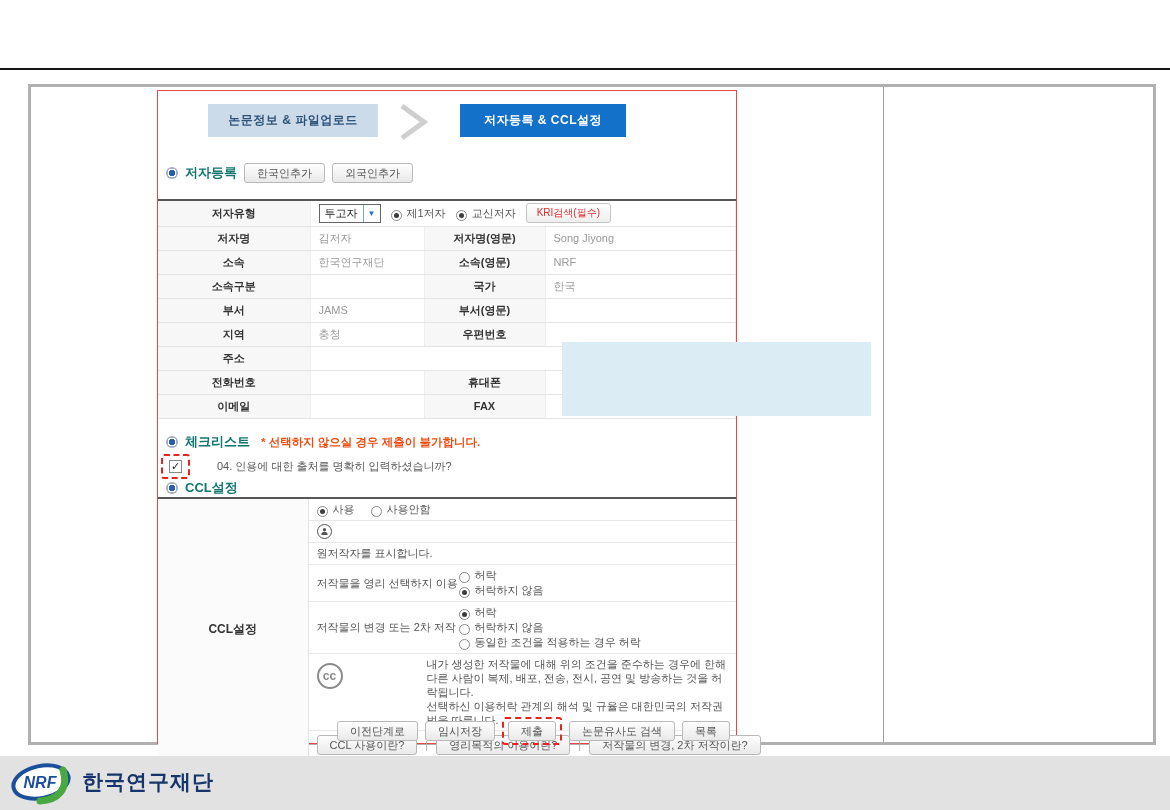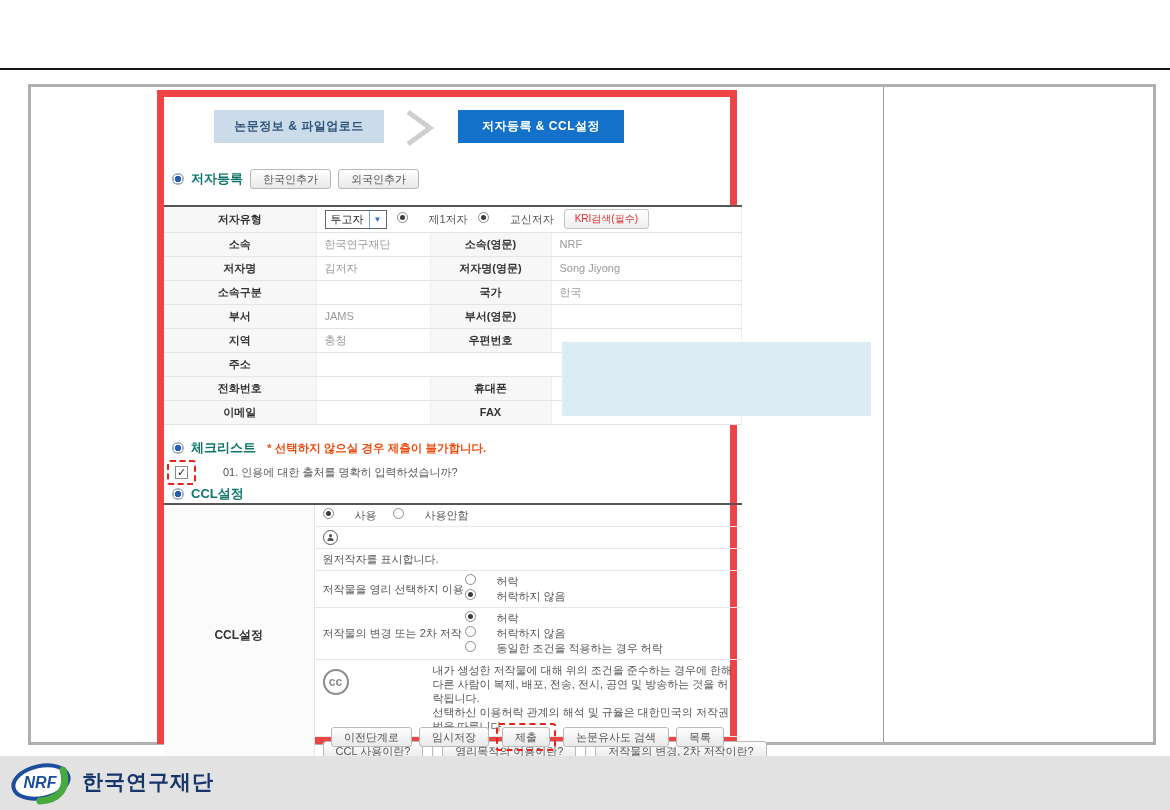--- a/index.html
+++ b/index.html
@@ -9,28 +9,28 @@
   
   .top-rule { position:absolute; left:0; top:68px; width:1170px; height:2px; background:#161616; }
 
   
   .outer-box { position:absolute; left:28px; top:84px; width:1128px; height:661px;
                border:3px solid #b0b0b0; background:#fff; }
   .outer-divider { position:absolute; left:852px; top:0; bottom:0; width:1px; background:#9c9c9c; }
 
   
   .panel { position:absolute; left:157px; top:90px; width:580px; height:654px;
-           border:7px solid #ef4444; background:#fff; font-size:11px; color:#333; }
+           border:1px solid #ef4444; background:#fff; font-size:11px; color:#333; }
 
   
   .steps { position:absolute; left:0; top:13px; width:100%; height:34px; }
   .step-tab { position:absolute; height:33px; display:flex; align-items:center; justify-content:center;
               font-size:12px; font-weight:bold; letter-spacing:.5px; }
   .step-tab.inactive { left:50px; width:170px; background:#cbdbea; color:#2c5277; }
-  .step-tab.active { left:294px; width:166px; background:#1471c9; color:#fff; }
+  .step-tab.active { left:302px; width:166px; background:#1471c9; color:#fff; }
   .step-arrow { position:absolute; left:237px; top:-2px; }
 
   
   .section-head { position:absolute; left:8px; display:flex; align-items:center; gap:7px; }
   .bullet { width:12px; height:12px; border-radius:50%; flex:0 0 12px;
             background:radial-gradient(circle,#2a5db0 0 3px,#ffffff 3px 4.5px,#9fb0c4 4.5px 6px); }
   .section-title { font-size:13px; font-weight:bold; color:#0f766e; }
   .warn-text { font-size:11.5px; font-weight:bold; color:#ee4d12; margin-left:4px; }
 
   .mini-btn, .help-btn, .foot-btn {
@@ -51,21 +51,21 @@
   .author-table tr:first-child th, .author-table tr:first-child td { height:26px; }
 
   .type-cell { display:flex; align-items:center; gap:10px; color:#333; }
   .select { display:inline-flex; align-items:stretch; border:1px solid #666; background:#fff; height:19px; }
   .select-text { display:flex; align-items:center; padding:0 5px; color:#222; }
   .select-arrow { display:flex; align-items:center; justify-content:center; width:17px;
                   border-left:1px solid #7aa7d9; color:#2a6fc9; font-size:8px; background:#fff; }
   .radio { width:11px; height:11px; border:1px solid #8a8a8a; border-radius:50%;
            background:#fff; display:inline-block; position:relative; flex:0 0 11px; }
   .radio.checked::after { content:""; position:absolute; inset:2px; background:#3c3c3c; border-radius:50%; }
-  .radio-item { display:inline-flex; align-items:flex-start; gap:21px; color:#555; cursor:pointer; }
+  .radio-item { display:inline-flex; align-items:flex-end; gap:5px; color:#555; cursor:pointer; }
   .kri-btn { display:inline-flex; align-items:center; justify-content:center; height:20px;
              background:linear-gradient(#ffffff,#efefef); border:1px solid #c4c4c4; border-radius:3px;
              color:#e02a2a; font-size:10px; padding:0 10px; cursor:pointer; font-family:inherit; }
 
   
   .checklist-head { top:342px; }
   .check-row { position:absolute; left:0; top:360px; height:30px; display:flex; align-items:center; padding-left:3px; }
   .dash-box { display:inline-flex; align-items:center; justify-content:center; padding:4px 6px;
               border:2px dashed #e8231d; border-radius:3px; }
   .checkbox { width:13px; height:13px; border:1px solid #8a8a8a; background:#fff;
@@ -159,32 +159,32 @@
             </span>
             <span class="radio-item">
               <span class="radio checked"></span>
               <span>교신저자</span>
             </span>
             <button class="kri-btn">KRI검색(필수)</button>
           </div>
         </td>
       </tr>
       <tr>
+        <th>저자명</th>
+        <td>김저자</td>
+        <th>저자명(영문)</th>
+        <td>Song Jiyong</td>
+      </tr>
+      <tr>
         <th>소속</th>
         <td>한국연구재단</td>
         <th>소속(영문)</th>
         <td>NRF</td>
       </tr>
       <tr>
-        <th>저자명</th>
-        <td>김저자</td>
-        <th>저자명(영문)</th>
-        <td>Song Jiyong</td>
-      </tr>
-      <tr>
         <th>소속구분</th>
         <td></td>
         <th>국가</th>
         <td>한국</td>
       </tr>
       <tr>
         <th>부서</th>
         <td>JAMS</td>
         <th>부서(영문)</th>
         <td></td>
@@ -216,21 +216,21 @@
 
     <div class="section-head checklist-head">
       <span class="bullet"></span>
       <span class="section-title">체크리스트</span>
       <span class="warn-text">* 선택하지 않으실 경우 제출이 불가합니다.</span>
     </div>
     <div class="check-row">
       <span class="dash-box">
         <span class="checkbox checked"></span>
       </span>
-      <span class="check-label">01. 인용에 대한 출처를 명확히 입력하셨습니까?</span>
+      <span class="check-label">04. 인용에 대한 출처를 명확히 입력하셨습니까?</span>
     </div>
 
     <div class="section-head ccl-head">
       <span class="bullet"></span>
       <span class="section-title">CCL설정</span>
     </div>
 
     <table class="ccl-table">
       <tbody>
           <tr>

